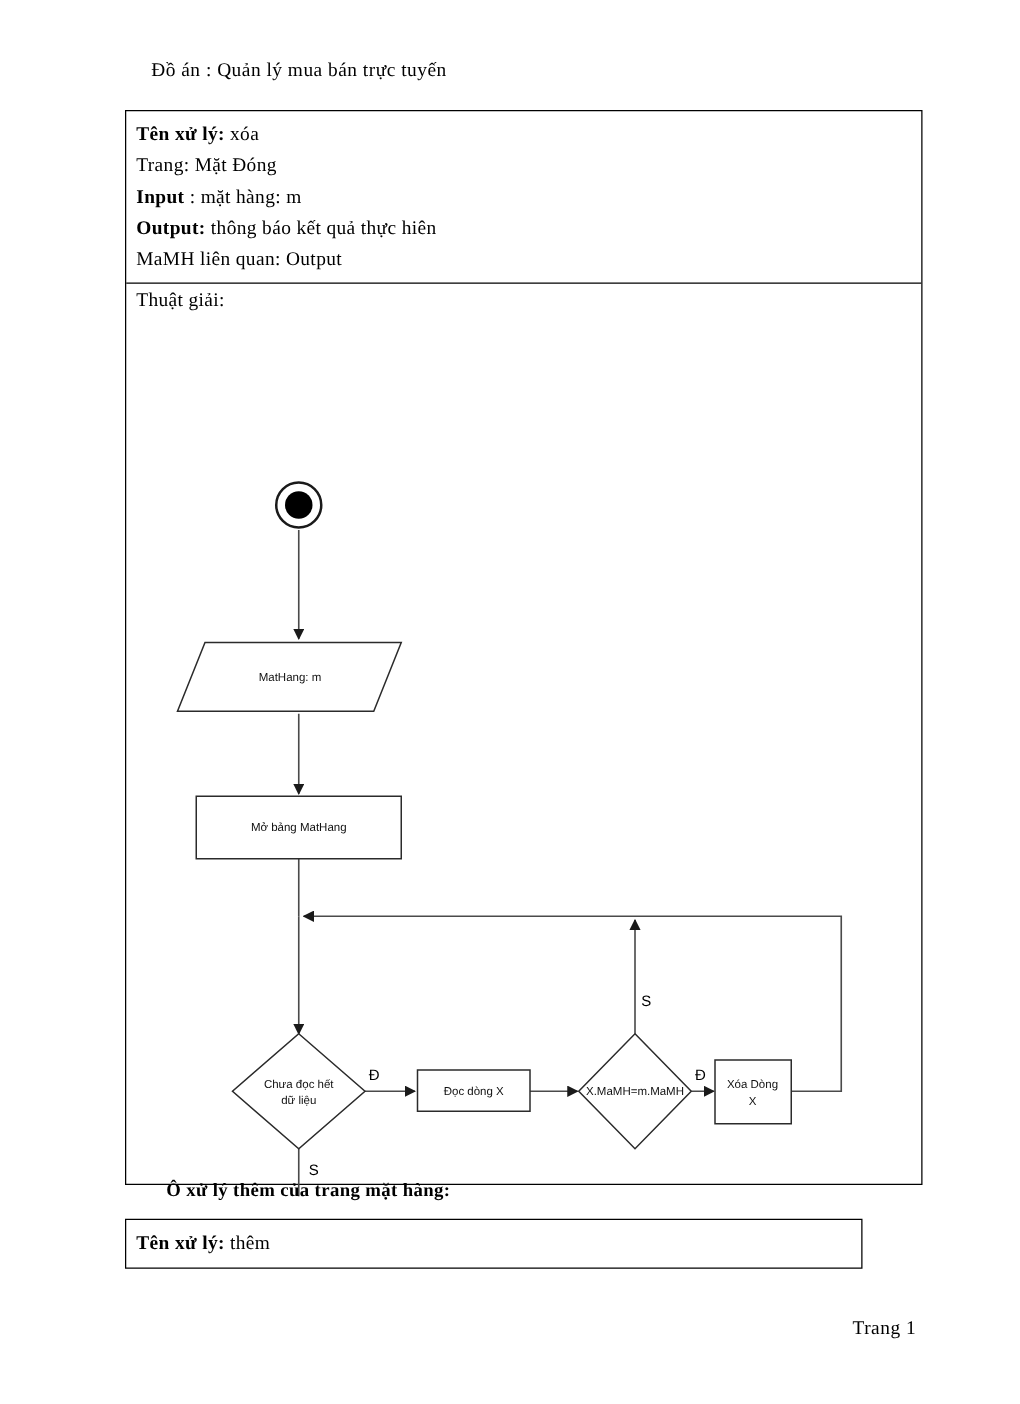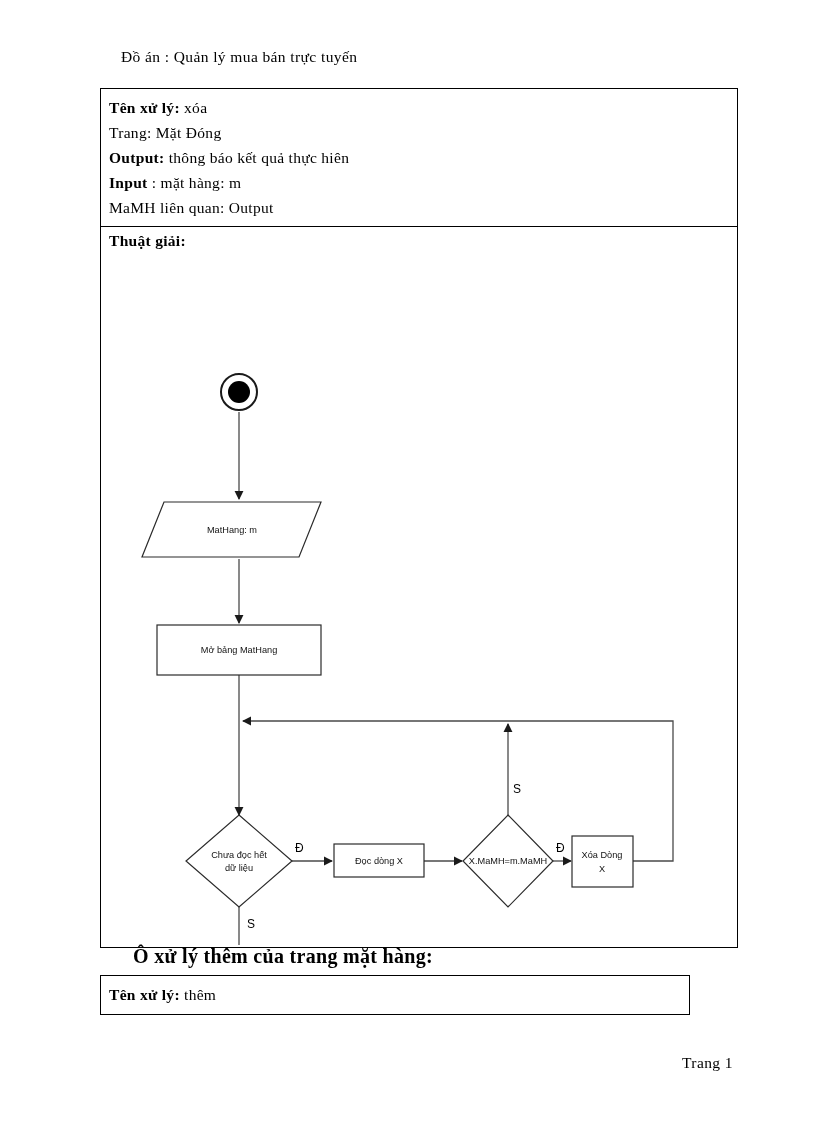--- a/index.html
+++ b/index.html
@@ -58,29 +58,29 @@
   .algo-cell {
     position: relative;
     height: 720px;
     padding: 0;
   }
   .algo-title {
     position: absolute;
     left: 8px;
     top: 5px;
     font-size: 15.5px;
-    font-weight: bold;
+    font-weight: normal;
     letter-spacing: 0.3px;
   }
 
   
   .flow-canvas {
     position: absolute;
     left: 0;
-    top: 0;
+    top: 12px;
     width: 635px;
     height: 718px;
   }
   .flow-canvas svg {
     display: block;
   }
   .node-text {
     font-family: "Liberation Sans", sans-serif;
     font-size: 9.2px;
     fill: #111;
@@ -99,21 +99,21 @@
     stroke: #4a4a4a;
     stroke-width: 1.3;
     fill: none;
   }
 
   
   .mid-caption {
     position: absolute;
     left: 133px;
     top: 945px;
-    font-size: 20px;
+    font-size: 15px;
     font-weight: bold;
     letter-spacing: 0.3px;
     white-space: nowrap;
   }
 
   
   .bottom-table {
     position: absolute;
     left: 100px;
     top: 975px;
@@ -145,24 +145,24 @@
   <div class="main-table">
 
     <div class="info-cell">
       <div class="info-line">
         <span class="lbl-bold">Tên xử lý:</span><span> xóa</span>
       </div>
       <div class="info-line">
         <span>Trang:</span><span>  Mặt Đóng</span>
       </div>
       <div class="info-line">
+        <span class="lbl-bold">Input</span><span> : mặt hàng:  m</span>
+      </div>
+      <div class="info-line">
         <span class="lbl-bold">Output:</span><span> thông báo kết quả thực hiên</span>
-      </div>
-      <div class="info-line">
-        <span class="lbl-bold">Input</span><span> : mặt hàng:  m</span>
       </div>
       <div class="info-line">
         <span>MaMH  liên quan:</span><span>  Output</span>
       </div>
     </div>
 
     <div class="algo-cell">
       <div class="algo-title">Thuật  giải:</div>
 
       <div class="flow-canvas">

